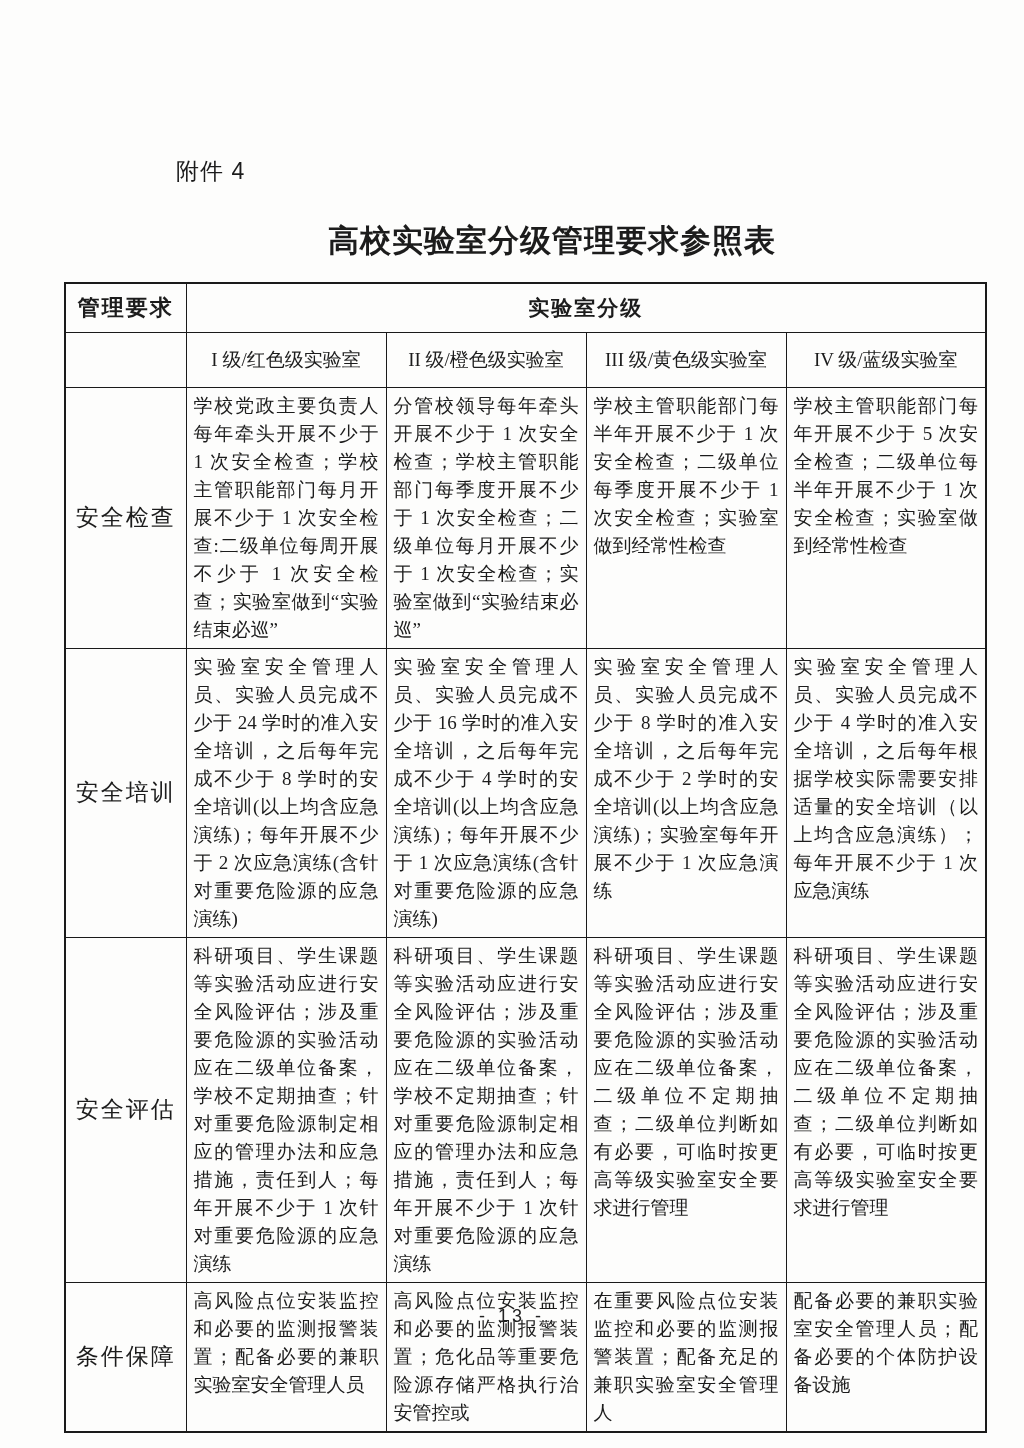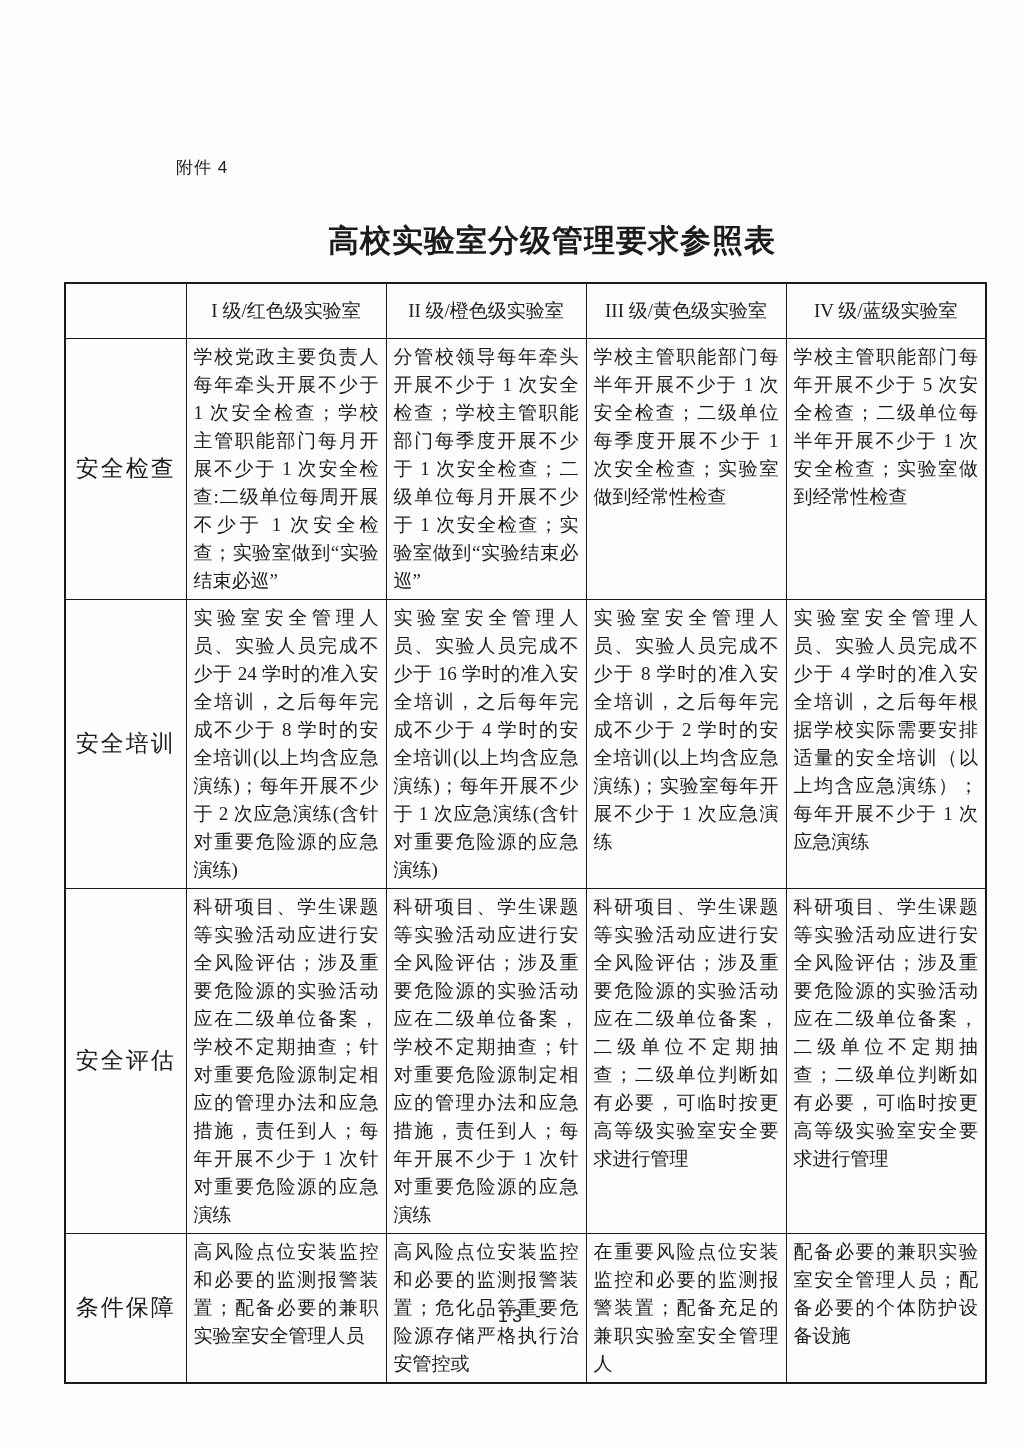--- a/index.html
+++ b/index.html
@@ -7,21 +7,21 @@
     width:1024px;height:1448px;
     background:#fdfdfc;
     position:relative;
     font-family:"Liberation Serif","DejaVu Serif",serif;
     color:#1c1c1c;
     overflow:hidden;
   }
   .attachment{
     position:absolute;top:156px;left:176px;
     font-family:"Liberation Sans","DejaVu Sans",sans-serif;
-    font-size:17px;letter-spacing:1px;
+    font-size:23px;letter-spacing:1px;
   }
   .doc-title{
     position:absolute;top:220px;left:0;width:1024px;
     text-align:center;
     font-family:"Liberation Sans","DejaVu Sans",sans-serif;
     font-weight:bold;font-size:31px;letter-spacing:1px;padding-left:40px;
   }
   table.ref-table{
     position:absolute;top:282px;left:64px;
     width:921px;
@@ -82,20 +82,24 @@
 
 <table class="ref-table">
   <colgroup>
     <col style="width:121px">
     <col style="width:200px">
     <col style="width:200px">
     <col style="width:200px">
     <col style="width:200px">
   </colgroup>
   <tbody>
+    <tr class="hdr1">
+      <td class="corner">管理要求</td>
+      <td class="group-head" colspan="4">实验室分级</td>
+    </tr>
     <tr class="hdr2">
       <td></td>
       <td class="level-head">I 级/红色级实验室</td>
       <td class="level-head">II 级/橙色级实验室</td>
       <td class="level-head">III 级/黄色级实验室</td>
       <td class="level-head">IV 级/蓝级实验室</td>
     </tr>
     <tr class="r1">
       <td class="row-label">安全检查</td>
       <td class="body-cell">学校党政主要负责人每年牵头开展不少于 1 次安全检查；学校主管职能部门每月开展不少于 1 次安全检查:二级单位每周开展不少于 1 次安全检查；实验室做到“实验结束必巡”</td>

